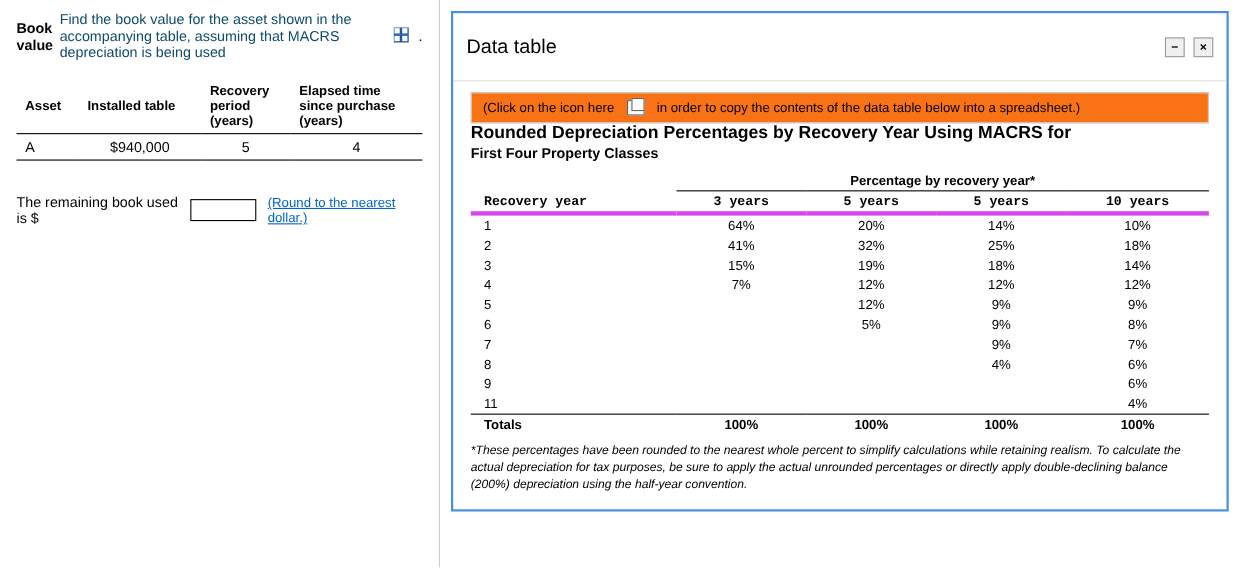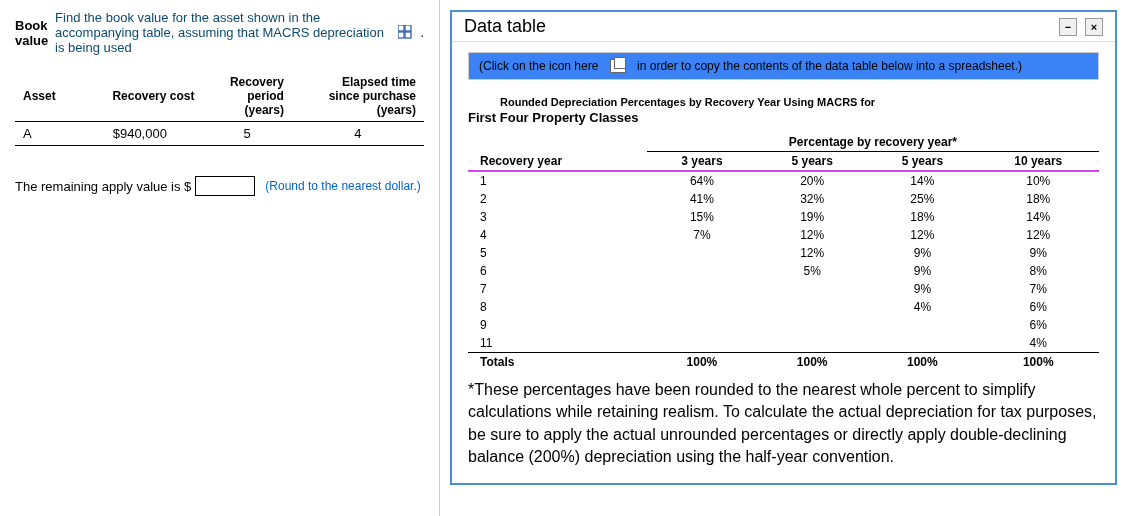--- a/index.html
+++ b/index.html
@@ -1,53 +1,53 @@
 <!DOCTYPE html>
 <html><head>
   <meta charset="utf-8">
   <style>
     * { box-sizing: border-box; margin: 0; padding: 0; }
     body { font-family: Arial, sans-serif; font-size: 13px; background: #fff; color: #000; }
 
     .page-container { display: flex; width: 1127px; min-height: 516px; }
 
     
-    .left-panel { width: 440px; padding: 10px 15px; border-right: 1px solid #ccc; flex-shrink: 0; }
+    .left-panel { width: 400px; padding: 10px 15px; border-right: 1px solid #ccc; flex-shrink: 0; }
 
     .book-value-header { display: flex; align-items: center; gap: 6px; margin-bottom: 16px; font-size: 13px; }
     .book-value-header .label { font-weight: bold; }
     .book-value-header .description { color: #0c4a6e; }
     .grid-icon { display: inline-flex; align-items: center; justify-content: center; width: 18px; height: 18px; margin-left: 4px; }
     .grid-icon svg { width: 16px; height: 16px; }
 
     .asset-table { width: 100%; border-collapse: collapse; margin-bottom: 20px; }
-    .asset-table th { text-align: right; font-weight: bold; font-size: 12px; border-bottom: 1px solid #000; padding: 4px 8px; }
+    .asset-table th { text-align: left; font-weight: bold; font-size: 12px; border-bottom: 1px solid #000; padding: 4px 8px; }
     .asset-table th.left { text-align: left; }
     .asset-table td { text-align: center; font-size: 13px; padding: 4px 8px; border-bottom: 1px solid #000; }
     .asset-table td.left { text-align: left; }
 
     .book-value-answer { display: flex; align-items: center; gap: 4px; margin-top: 30px; font-size: 13px; }
     .answer-input { width: 60px; height: 20px; border: 1px solid #000; font-size: 13px; }
-    .round-note { color: #0066cc; font-size: 12px; margin-left: 6px; }
+    .round-note { color: #0066cc; font-size: 12px; margin-left: 6px; text-decoration: underline; }
 
     
     .right-panel { flex: 1; padding: 10px; position: relative; }
 
     .data-table-popup { 
       border: 2px solid #4a90d9; 
       background: #fff; 
       margin: 0 auto;
       position: relative;
     }
 
     .popup-title-bar { 
       display: flex; 
       justify-content: space-between; 
       align-items: center; 
-      padding: 4px 12px; 
+      padding: 20px 12px; 
       border-bottom: 1px solid #ddd;
     }
     .popup-title { font-size: 18px; font-weight: normal; }
     .popup-controls { display: flex; gap: 8px; align-items: center; }
     .popup-btn { 
       width: 18px; height: 18px; 
       border: 1px solid #999; 
       background: #f0f0f0; 
       cursor: pointer; 
       display: flex; align-items: center; justify-content: center;
@@ -55,50 +55,50 @@
     }
     .popup-btn.close { background: #f0f0f0; }
 
     .popup-content { padding: 10px 16px 14px; }
 
     .click-note { 
       display: flex; align-items: center; gap: 4px;
       font-size: 12px; color: #000; 
       border: 1px solid #ccc; 
       padding: 6px 10px; 
-      margin-bottom: 16px;
-      background: #3b82f6;
+      margin-bottom: 0;
+      background: #f97316;
     }
     .copy-icon { 
       display: inline-block; width: 16px; height: 14px; 
       border: 1px solid #666; font-size: 9px;
       position: relative; background: #fff;
     }
     .copy-icon::after {
       content: '';
       position: absolute;
       top: -3px; left: 3px;
       width: 10px; height: 10px;
       border: 1px solid #666;
       background: #fff;
     }
 
-    .table-title { font-weight: bold; font-size: 11px; margin-bottom: 2px; margin-left: 32px; }
+    .table-title { font-weight: bold; font-size: 16px; margin-bottom: 2px; }
     .table-subtitle { font-weight: bold; font-size: 13px; margin-bottom: 8px; }
 
     .depreciation-table { border-collapse: collapse; width: 100%; font-size: 12px; }
     .depreciation-table th, .depreciation-table td { padding: 2px 12px; text-align: center; }
     .depreciation-table th { font-weight: bold; }
     .depreciation-table .col-header { border-bottom: 1px solid #000; }
     .depreciation-table .recovery-col { text-align: left; }
-    .depreciation-table .pct-header-row th { border-bottom: 2px solid #d946ef; }
+    .depreciation-table .pct-header-row th { border-bottom: 4px solid #d946ef; font-family: Liberation Mono, monospace; }
     .depreciation-table .totals-row td { border-top: 1px solid #000; font-weight: bold; }
     .span-header { border-bottom: 1px solid #000; margin-top: 28px; }
 
-    .footnote { font-size: 16px; margin-top: 8px; line-height: 1.4; }
+    .footnote { font-size: 11px; margin-top: 8px; line-height: 1.4; font-style: italic; }
   </style>
 </head>
 <body>
 
 <div class="page-container">
 
   <div class="left-panel">
 
     <div class="book-value-header">
       <span class="label">Book value</span>
@@ -111,37 +111,37 @@
           <rect x="7" y="7" width="6" height="6" fill="none" stroke="#2255aa" stroke-width="1.2"></rect>
         </svg>
       </span>
       <span>.</span>
     </div>
 
     <table class="asset-table">
       <thead>
         <tr>
           <th class="left">Asset</th>
-          <th>Recovery cost</th>
+          <th>Installed table</th>
           <th>Recovery<br>period<br>(years)</th>
           <th>Elapsed time<br>since purchase<br>(years)</th>
         </tr>
       </thead>
       <tbody>
         <tr>
           <td class="left">A</td>
           <td>$940,000</td>
           <td>5</td>
           <td>4</td>
         </tr>
       </tbody>
     </table>
 
     <div class="book-value-answer">
-      <span>The remaining apply value is $</span>
+      <span>The remaining book used is $</span>
       <input type="text" class="answer-input" style="">
       <span class="round-note">(Round to the nearest dollar.)</span>
     </div>
 
   </div>
 
   <div class="right-panel">
 
     <div class="data-table-popup">
 

